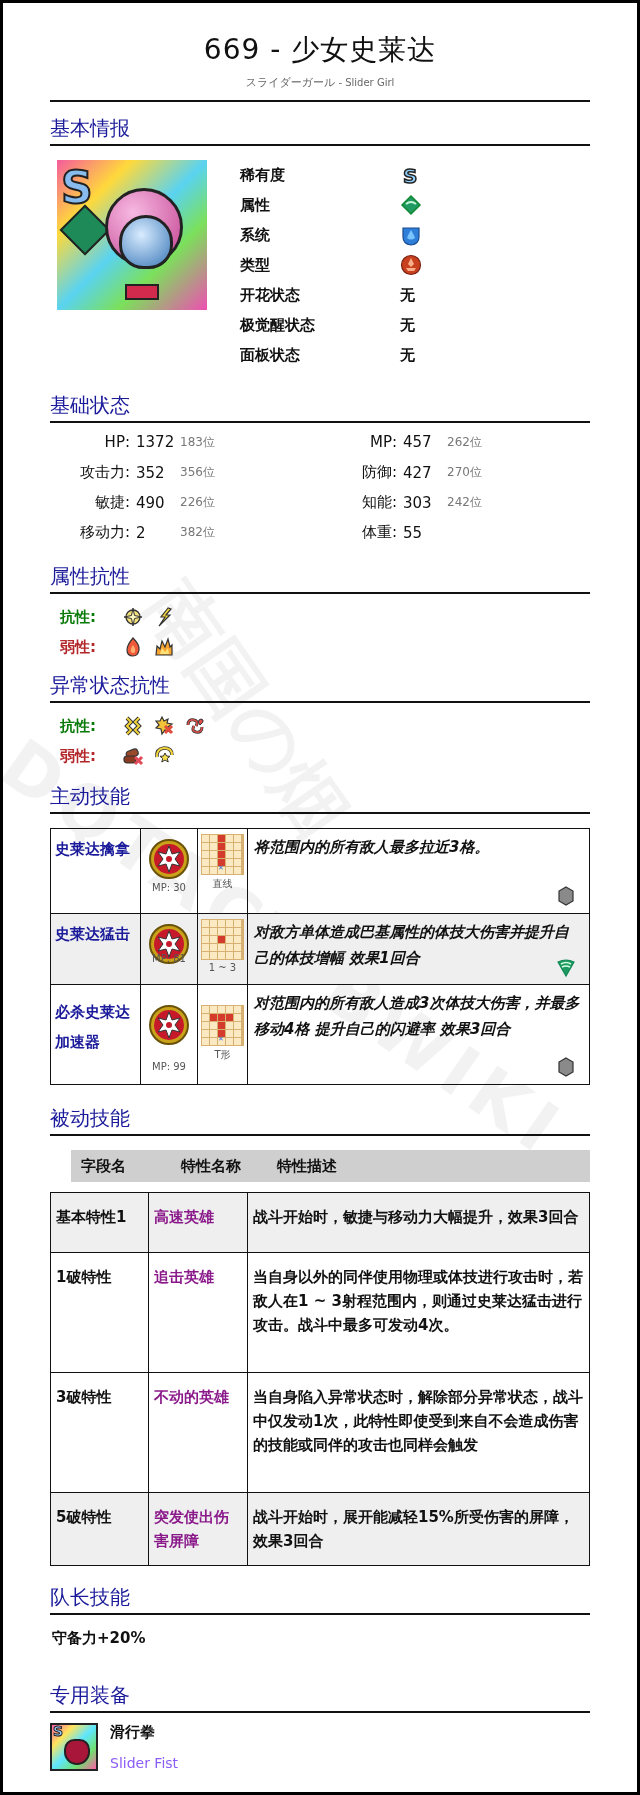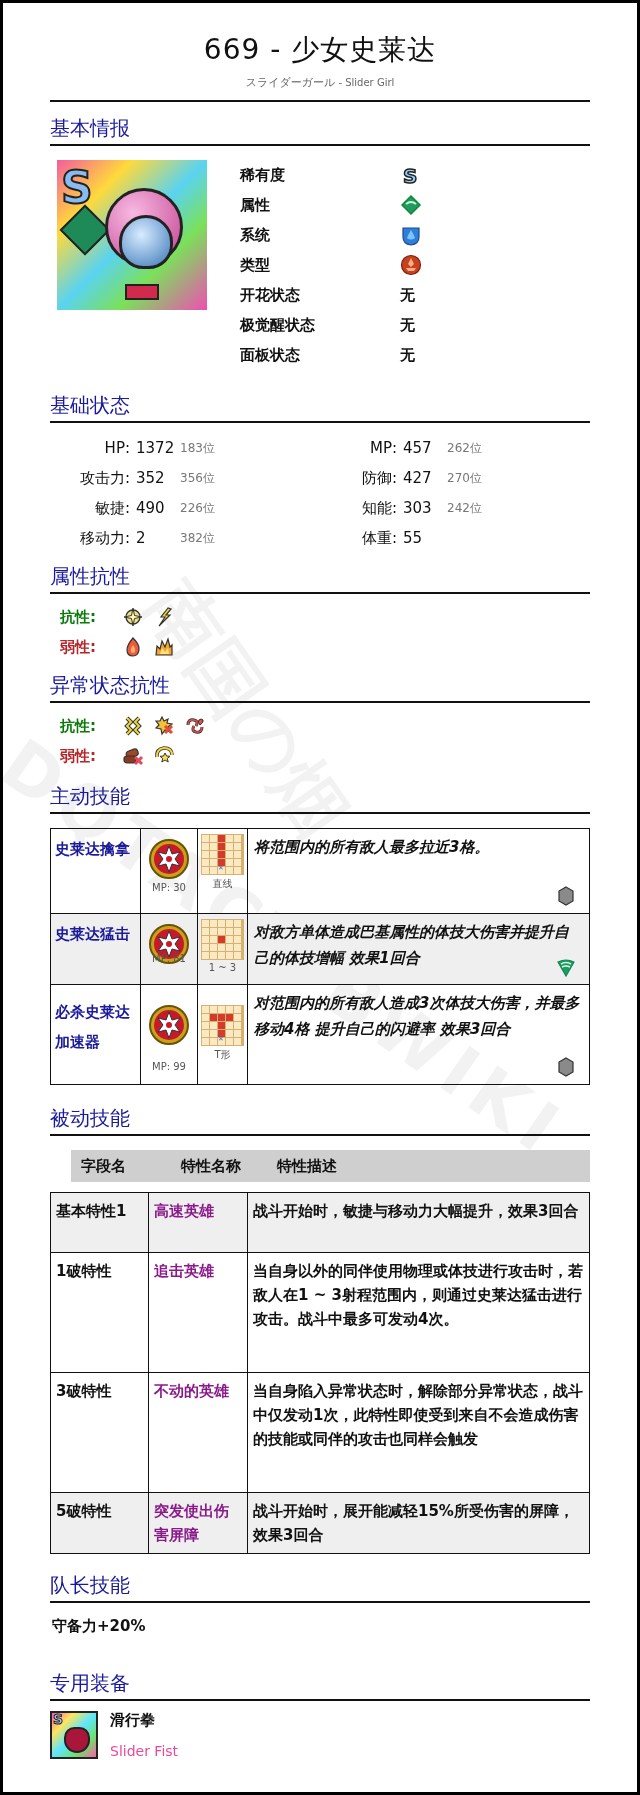--- a/index.html
+++ b/index.html
@@ -45,21 +45,21 @@
   .info-list { margin-left: 33px; width: 200px; }
   .info-row { display: flex; align-items: center; height: 30px; font-size: 15px; font-weight: bold; }
   .info-row .k { width: 160px; }
   .info-row .v { width: 30px; text-align: left; }
 
   .ico { display: inline-block; width: 22px; height: 22px; vertical-align: middle; }
   .ico svg { width: 100%; height: 100%; display: block; }
 
   
   .stats { margin-top: 10px; }
-  .stat-row { display: flex; height: 30px; align-items: center; font-size: 15px; }
+  .stat-row { display: flex; height: 30px; align-items: flex-start; font-size: 15px; }
   .stat-cell { display: flex; align-items: center; width: 320px; }
   .stat-cell .lbl { width: 80px; text-align: right; }
   .stat-cell .val { width: 46px; padding-left: 6px; }
   .stat-cell .rank { font-size: 12px; color: #777; padding-left: 4px; }
   .stat-cell.right .lbl { width: 77px; }
 
   
   .res-row { display: flex; align-items: center; height: 30px; margin-left: 10px; }
   .res-row .rl { font-size: 15px; font-weight: bold; width: 62px; }
   .res-row .rl.good { color: #0a7a0a; }
@@ -84,36 +84,36 @@
   .grid span { background: #fbe9c4; position: relative; }
   .grid span.on { background: #d43b2d; }
   .grid span.me::after { content: "✕"; position: absolute; left: 0; top: -3px; font-size: 7px; color: #3b6fd8; }
 
   
   .ptable-head { margin-top: 14px; background: #cfcfcf; height: 32px; display: flex; align-items: center; font-size: 15px; font-weight: bold; margin-left: 21px; }
   .ptable-head span:nth-child(1) { width: 98px; padding-left: 10px; }
   .ptable-head span:nth-child(2) { width: 100px; padding-left: 12px; }
   .ptable-head span:nth-child(3) { padding-left: 8px; }
   .passive { margin-top: 10px; }
-  .passive td { border: 1.5px solid #111; vertical-align: top; padding: 6px 5px; font-size: 15px; font-weight: bold; line-height: 24px; }
+  .passive td { border: 1.5px solid #111; vertical-align: top; padding: 12px 5px; font-size: 15px; font-weight: bold; line-height: 24px; }
   .passive tr.alt td { background: #efefef; }
   .passive td.field { width: 98px; }
   .passive td.pname { width: 99px; color: #8a1a8a; }
   .passive tr { height: 60px; }
   .passive tr.tall { height: 120px; }
 
   .leader { font-size: 15px; font-weight: bold; margin-top: 14px; margin-left: 2px; }
 
   .equip { display: flex; align-items: center; margin-top: 10px; }
   .equip-icon { width: 48px; height: 48px; border: 2px solid #222; background: linear-gradient(135deg,#ff5fa8,#ffe55c,#5ee6ff,#6fe06f,#ff5fa8); position: relative; overflow: hidden; }
   .equip-icon .fist { position: absolute; left: 12px; top: 14px; width: 26px; height: 26px; border-radius: 40% 40% 50% 50%; background: #a8163a; border: 2px solid #222; }
   .equip-icon .s2 { position: absolute; left: 1px; top: -2px; font-size: 14px; font-weight: bold; color: #9cf; -webkit-text-stroke: 1px #222; }
   .equip-text { margin-left: 12px; }
   .equip-name { font-size: 15px; font-weight: bold; }
-  .equip-en { font-size: 14px; color: #ec4899; margin-top: 13px; }
+  .equip-en { font-size: 14px; color: #8b5cf6; margin-top: 13px; }
 
   .footer { margin-top: 36px; font-size: 12px; color: #333; }
   .frow { display: flex; justify-content: space-between; height: 28px; align-items: center; }
 </style>
 </head>
 <body>
 
 <div class="page">
   <div class="watermark wm1">南国の烟</div>
   <div class="watermark wm2">DQTACT BWIKI</div>

